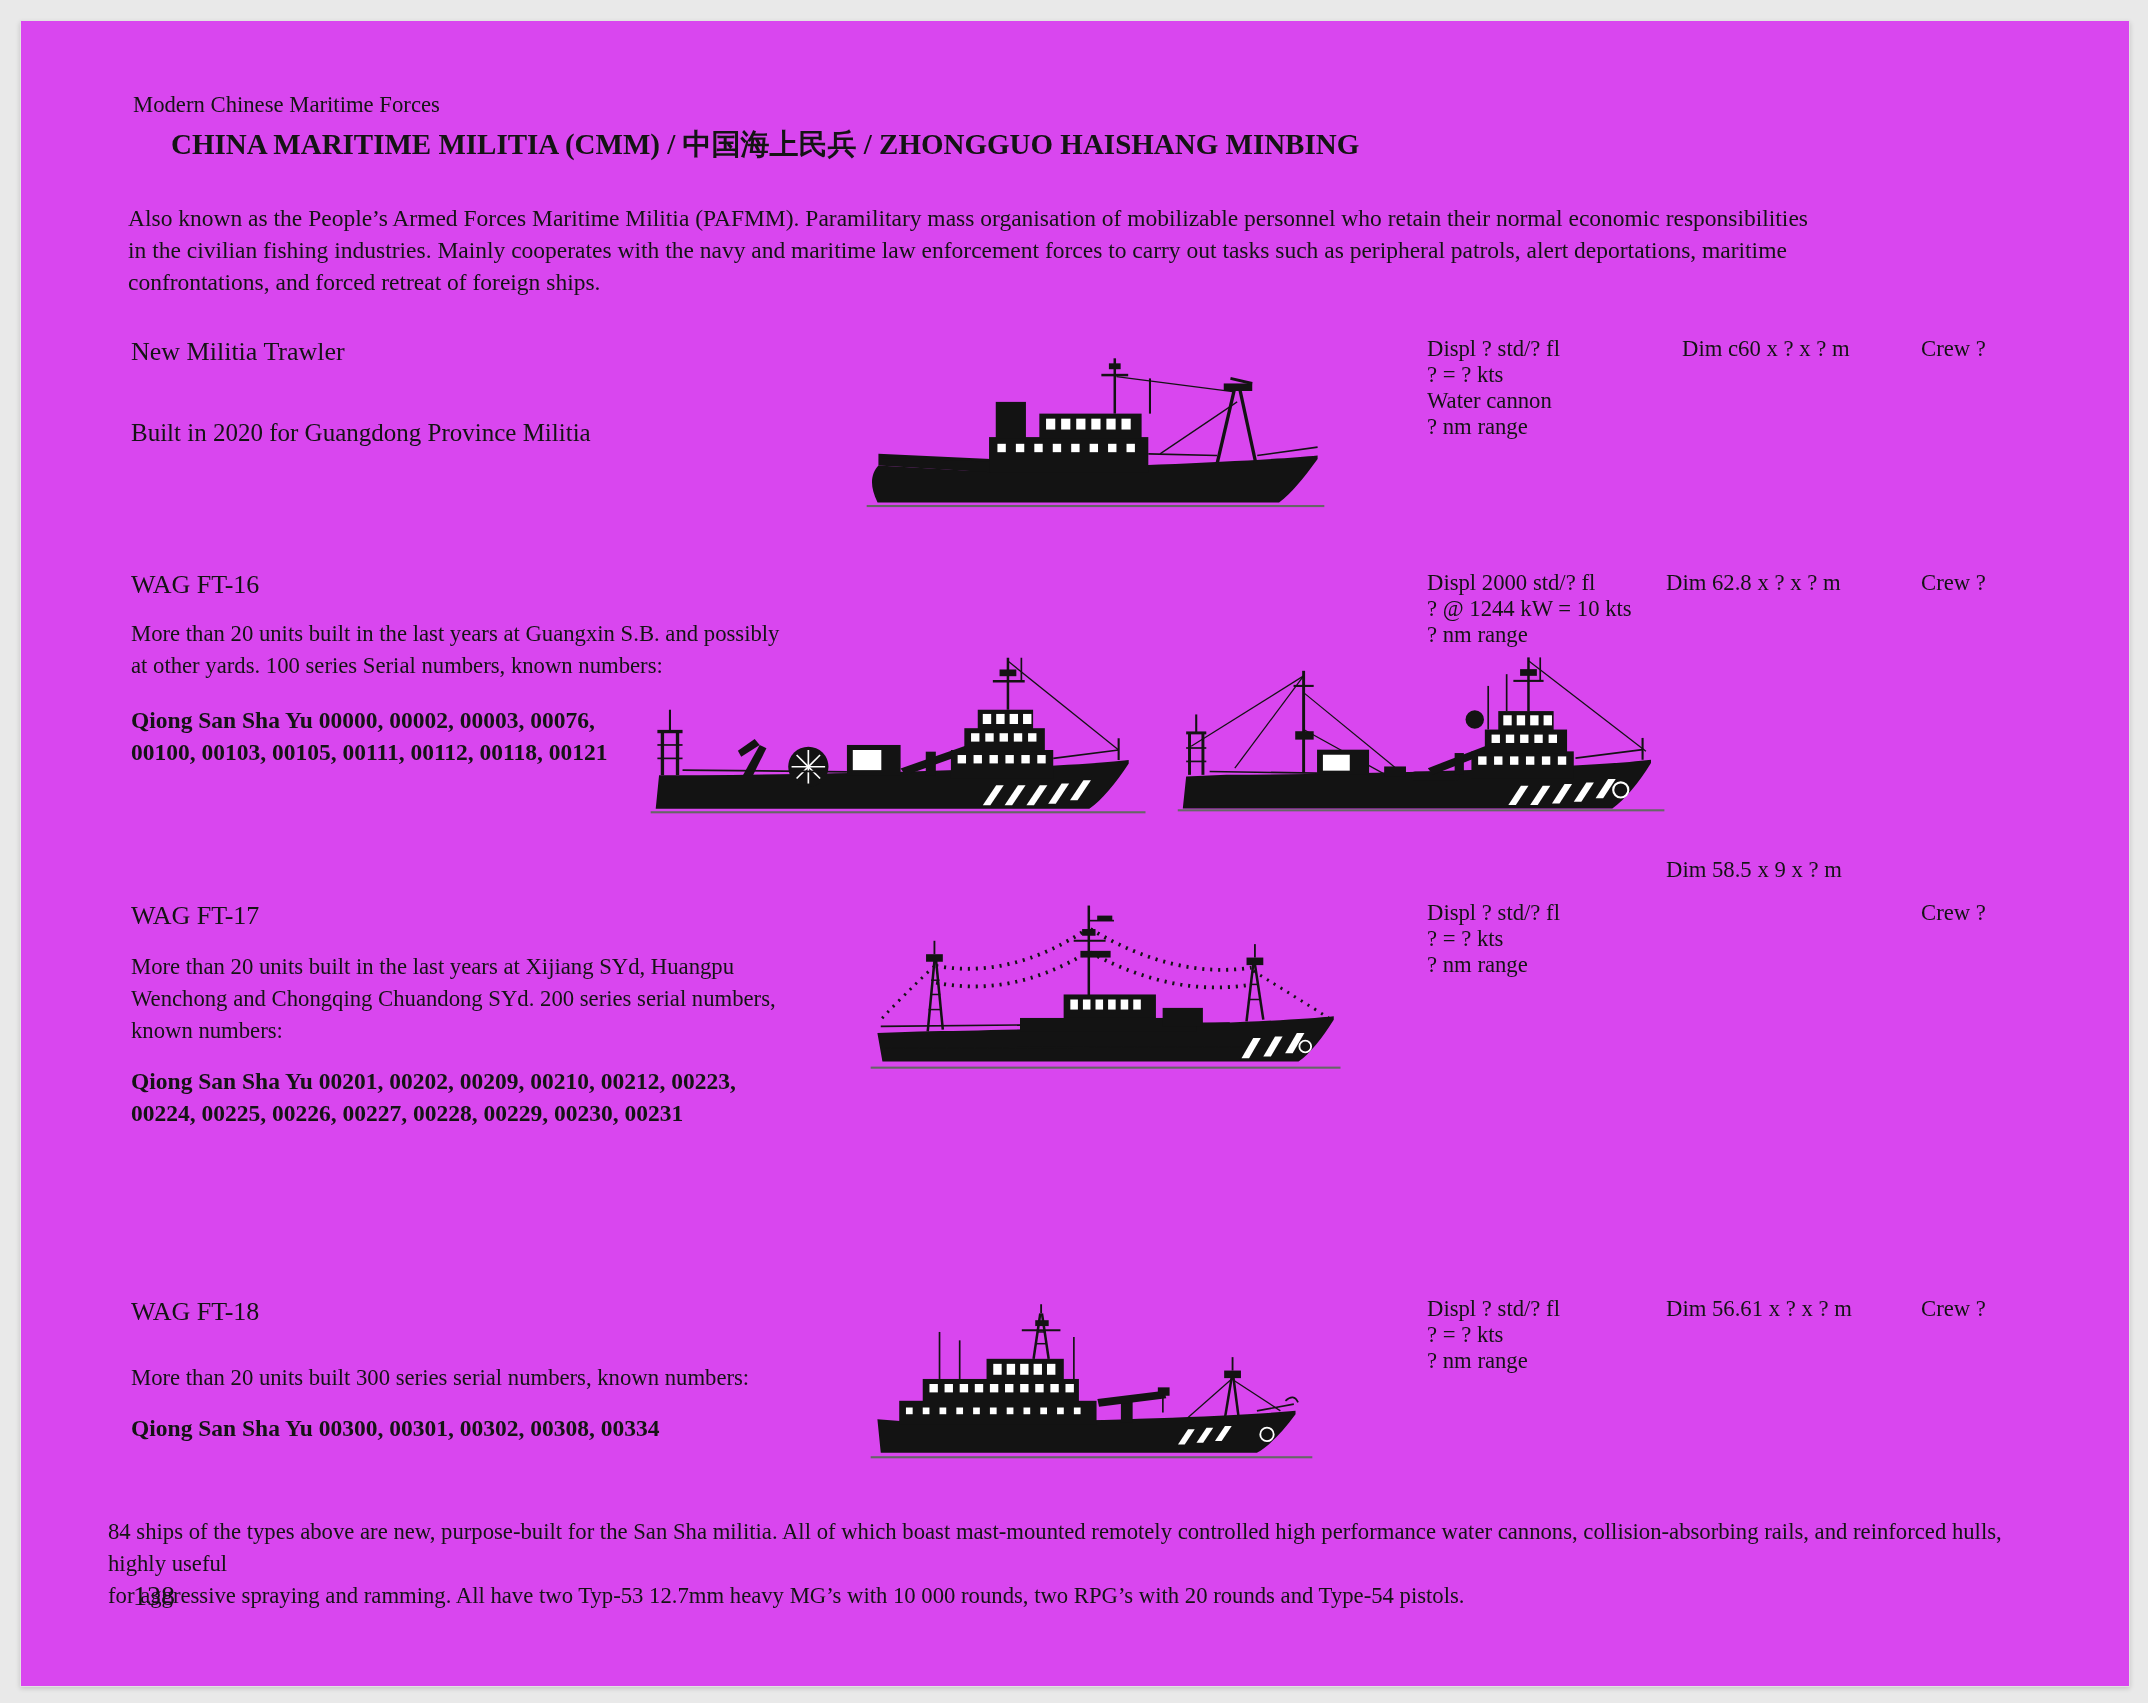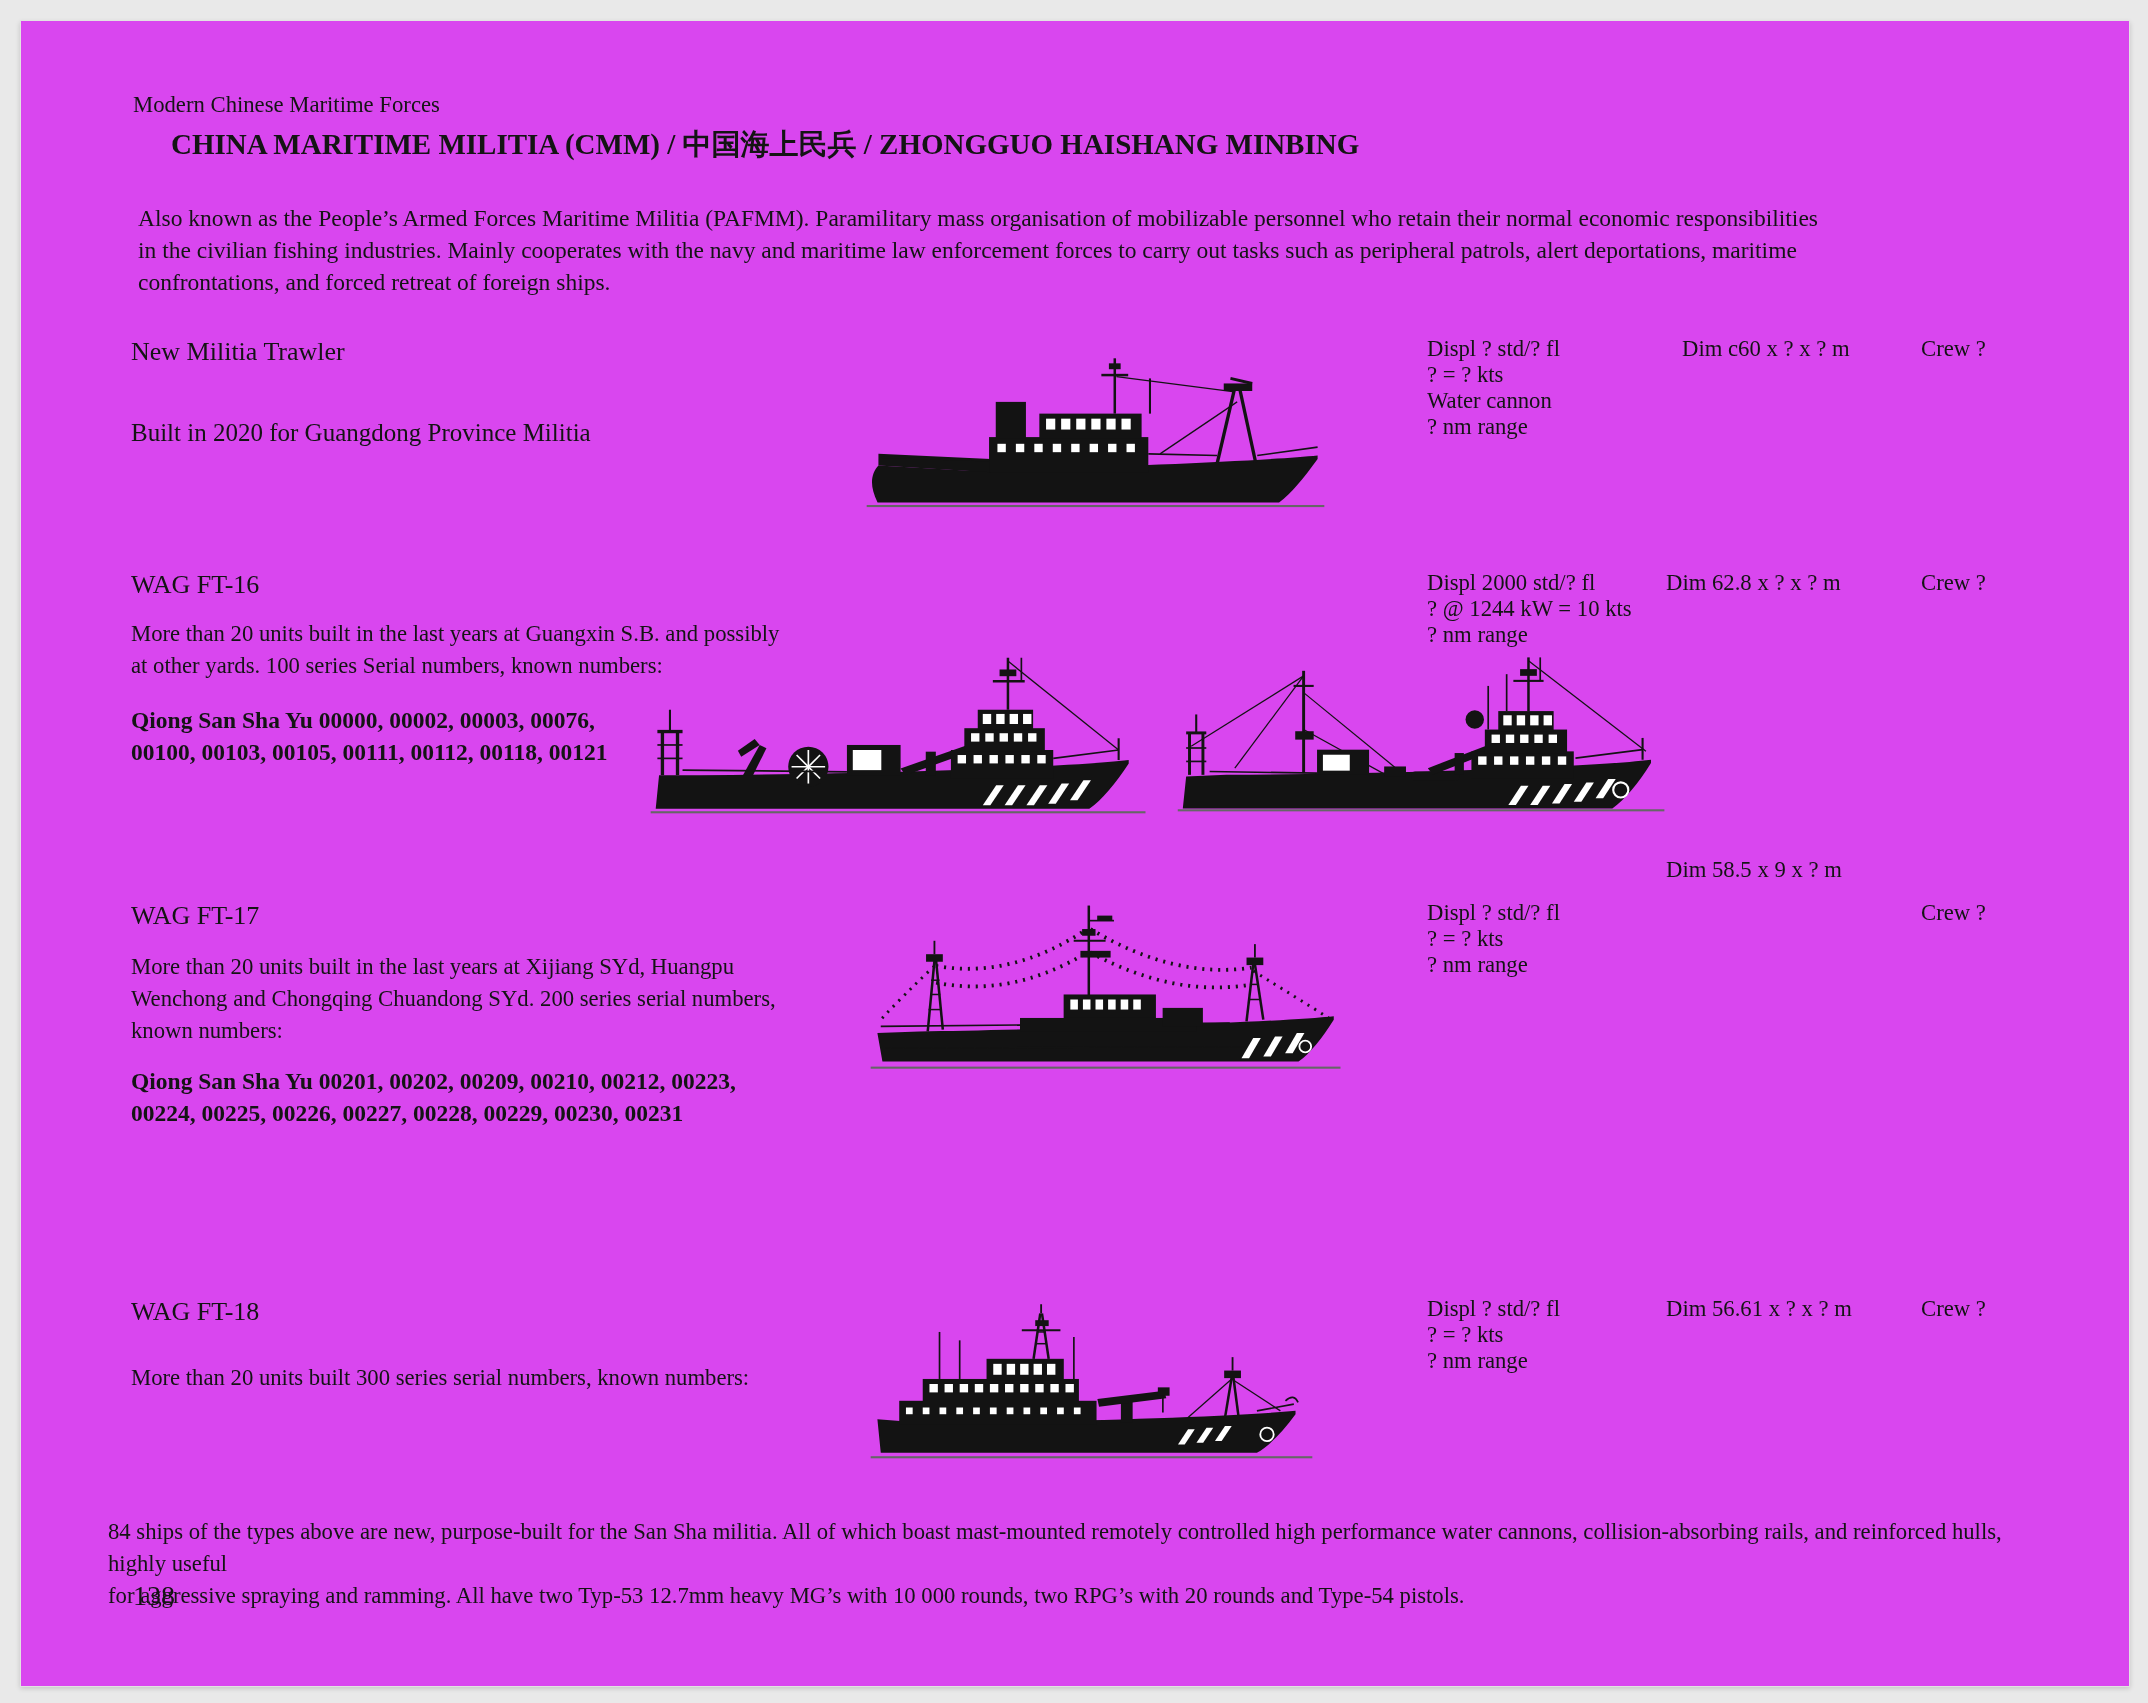--- a/index.html
+++ b/index.html
@@ -25,21 +25,21 @@
   .ink{fill:#131313;}
   .stk{stroke:#131313;fill:none;}
 </style>
 </head>
 <body>
 
 <div class="page">
 
   <div class="abs txt" style="left:112px;top:69px;font-size:22.7px;">Modern Chinese Maritime Forces</div>
   <div class="abs txt bold" style="left:110px;top:104px;font-size:29px;margin-left:40px;">CHINA MARITIME MILITIA (CMM) / 中国海上民兵 / ZHONGGUO HAISHANG MINBING</div>
-  <div class="abs txt" style="left:117px;top:181px;width:1930px;font-size:23.5px;line-height:32px;">Also known as the People’s Armed Forces Maritime Militia (PAFMM). Paramilitary mass organisation of mobilizable personnel who retain their normal economic responsibilities
+  <div class="abs txt" style="left:107px;top:181px;width:1930px;font-size:23.5px;line-height:32px;">Also known as the People’s Armed Forces Maritime Militia (PAFMM). Paramilitary mass organisation of mobilizable personnel who retain their normal economic responsibilities
 in the civilian fishing industries. Mainly cooperates with the navy and maritime law enforcement forces to carry out tasks such as peripheral patrols, alert deportations, maritime
 confrontations, and forced retreat of foreign ships.</div>
 
   <div class="abs txt" style="left:110px;top:314px;font-size:26px;">New Militia Trawler</div>
   <div class="abs txt" style="left:110px;top:396px;font-size:25px;line-height:32px;">Built in 2020 for Guangdong Province Militia</div>
 
   <div class="abs ship" style="left:844px;top:332px;width:461px;height:164px;">
     <svg viewBox="0 0 550 195" xmlns="http://www.w3.org/2000/svg">
       <rect x="2" y="181" width="546" height="2.5" fill="#666"></rect>
       <path class="ink" d="M16,134 C7,144 5,158 15,178 L494,178 C508,168 524,148 540,126 L540,122 C480,128 300,136 120,140 Z"></path>
@@ -267,20 +267,21 @@
   </div>
 
   <div class="abs txt spec" style="left:1406px;top:879px;">Displ ? std/? fl
 ? = ? kts
 ? nm range</div>
   <div class="abs txt spec" style="left:1645px;top:836px;text-align:center;">Dim 58.5 x 9 x ? m</div>
   <div class="abs txt spec" style="left:1900px;top:879px;">Crew ?</div>
 
   <div class="abs txt" style="left:110px;top:1274px;font-size:26px;">WAG FT-18</div>
   <div class="abs txt" style="left:110px;top:1341px;font-size:22.7px;line-height:32px;">More than 20 units built 300 series serial numbers, known numbers:</div>
+  <div class="abs txt bold" style="left:110px;top:1391px;font-size:23.5px;line-height:32px;">Qiong San Sha Yu 00300, 00301, 00302, 00308, 00334</div>
 
   <div class="abs ship" style="left:848px;top:1279px;width:445px;height:168px;">
     <svg viewBox="0 0 530 200" xmlns="http://www.w3.org/2000/svg">
       <rect x="2" y="186" width="526" height="2.5" fill="#666"></rect>
       <path class="ink" d="M10,142 L14,182 L462,182 C476,174 492,158 508,136 L508,132 C420,140 200,146 60,146 Z"></path>
       <rect class="ink" x="36" y="120" width="235" height="28"></rect>
       <rect class="ink" x="64" y="94" width="186" height="28"></rect>
       <rect class="ink" x="140" y="70" width="92" height="26"></rect>
       <rect x="148" y="76" width="10" height="13" fill="#fff"></rect>
         <rect x="164" y="76" width="10" height="13" fill="#fff"></rect>

